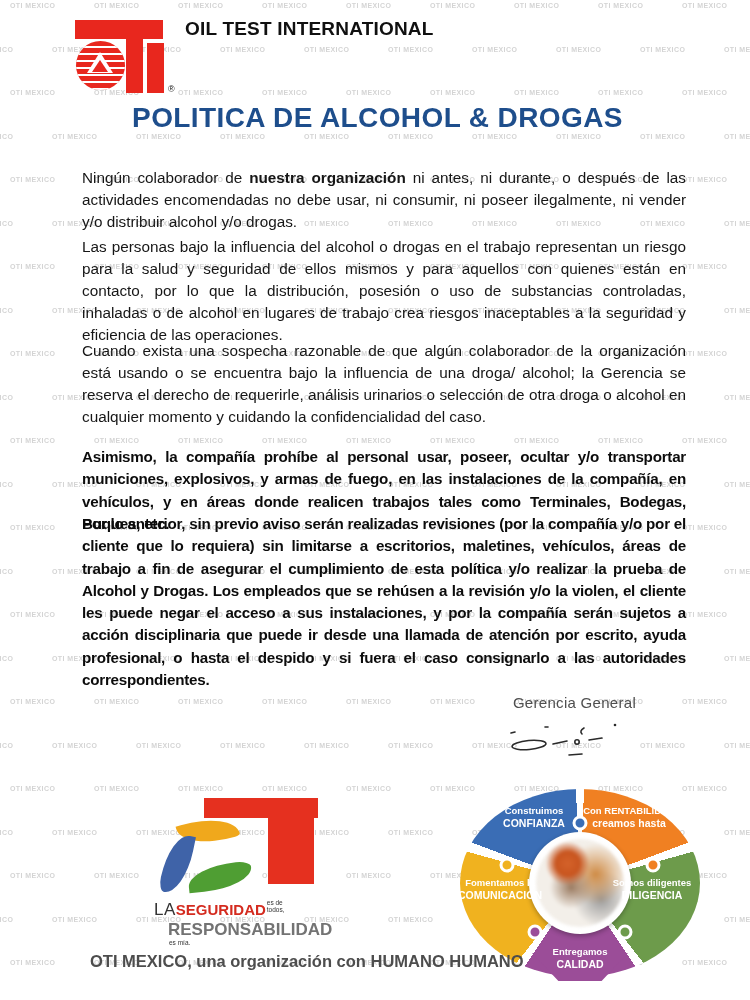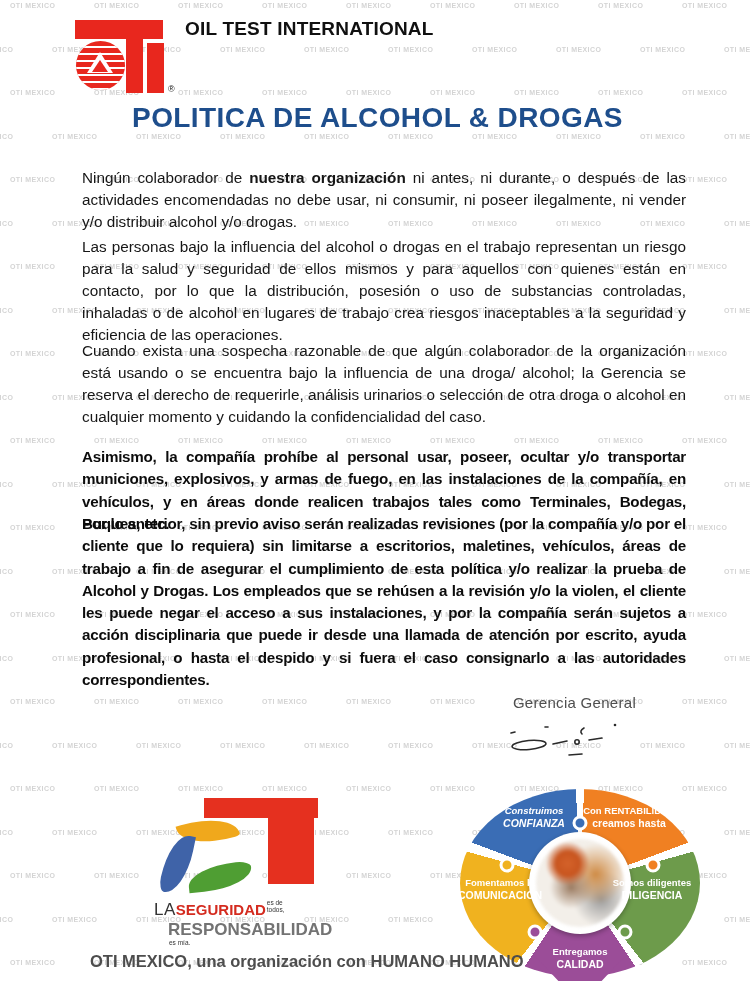--- a/index.html
+++ b/index.html
@@ -61,21 +61,21 @@
                background:
                  radial-gradient(circle at 36% 28%, #d4622a 0%, #c8551f 14%, rgba(200,85,31,0) 26%),
                  radial-gradient(circle at 40% 55%, #9a7a60 0%, rgba(154,122,96,0) 30%),
                  radial-gradient(circle at 68% 40%, #cf8b45 0%, rgba(207,139,69,0) 38%),
                  radial-gradient(circle at 74% 68%, #9a9a9a 0%, rgba(154,154,154,0) 32%),
                  #f3efe9;}
   .wheel-label{position:absolute;width:110px;transform:translate(-50%,-50%);text-align:center;
                color:#ffffff;z-index:3;line-height:12px;}
   .wheel-label .l1{font-size:9.5px;font-weight:bold;display:block;}
   .wheel-label .l2{font-size:10.5px;font-weight:bold;display:block;}
-  .lbl-confianza{left:82px;top:32px;font-style:italic;}
+  .lbl-confianza{left:82px;top:32px;}
   .lbl-rentabilidad{left:177px;top:32px;}
   .lbl-diligencia{left:200px;top:104px;}
   .lbl-calidad{left:128px;top:173px;}
   .lbl-comunicacion{left:48px;top:104px;}
 
   
   .safety-logo{position:absolute;left:146px;top:788px;width:200px;height:155px;z-index:2;}
   .sl-bar-top{position:absolute;left:58px;top:10px;width:114px;height:20px;background:#e5301f;}
   .sl-bar-stem{position:absolute;left:122px;top:30px;width:46px;height:66px;background:#e5301f;}
   .sl-hand{position:absolute;}

